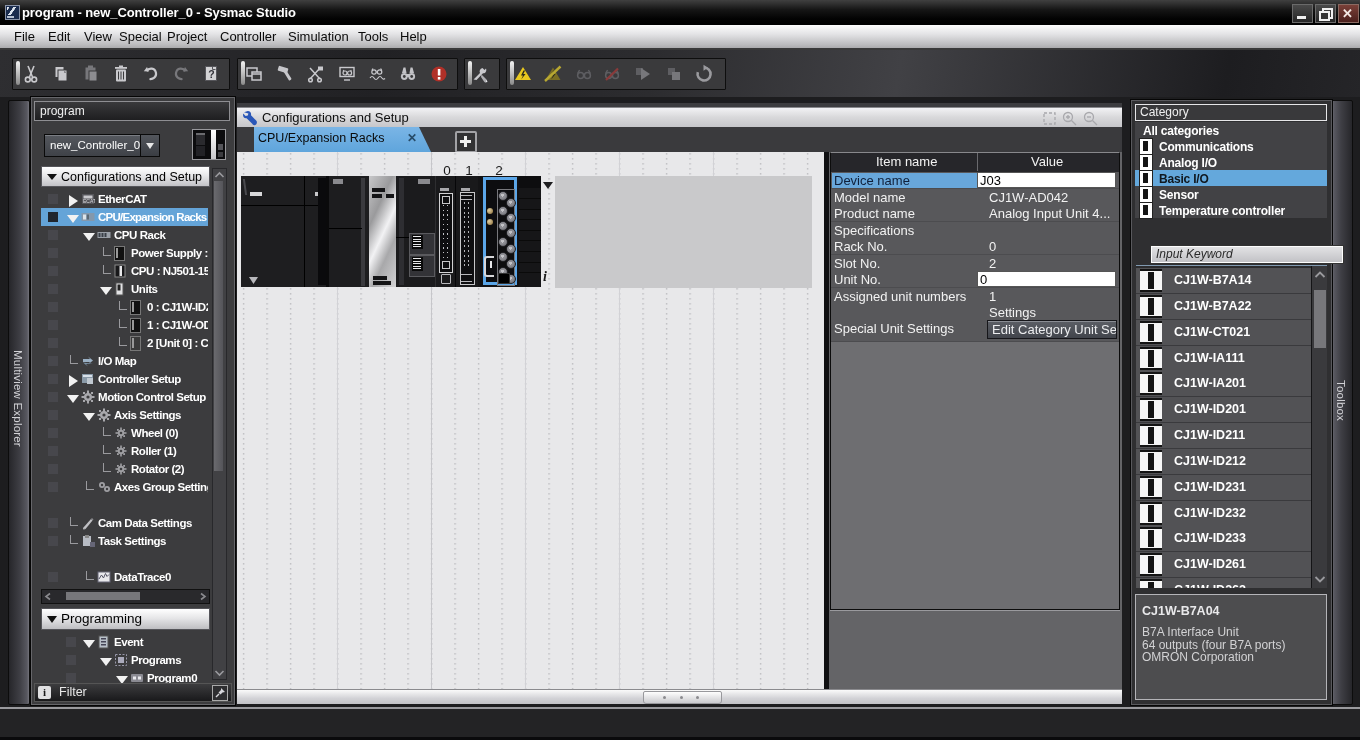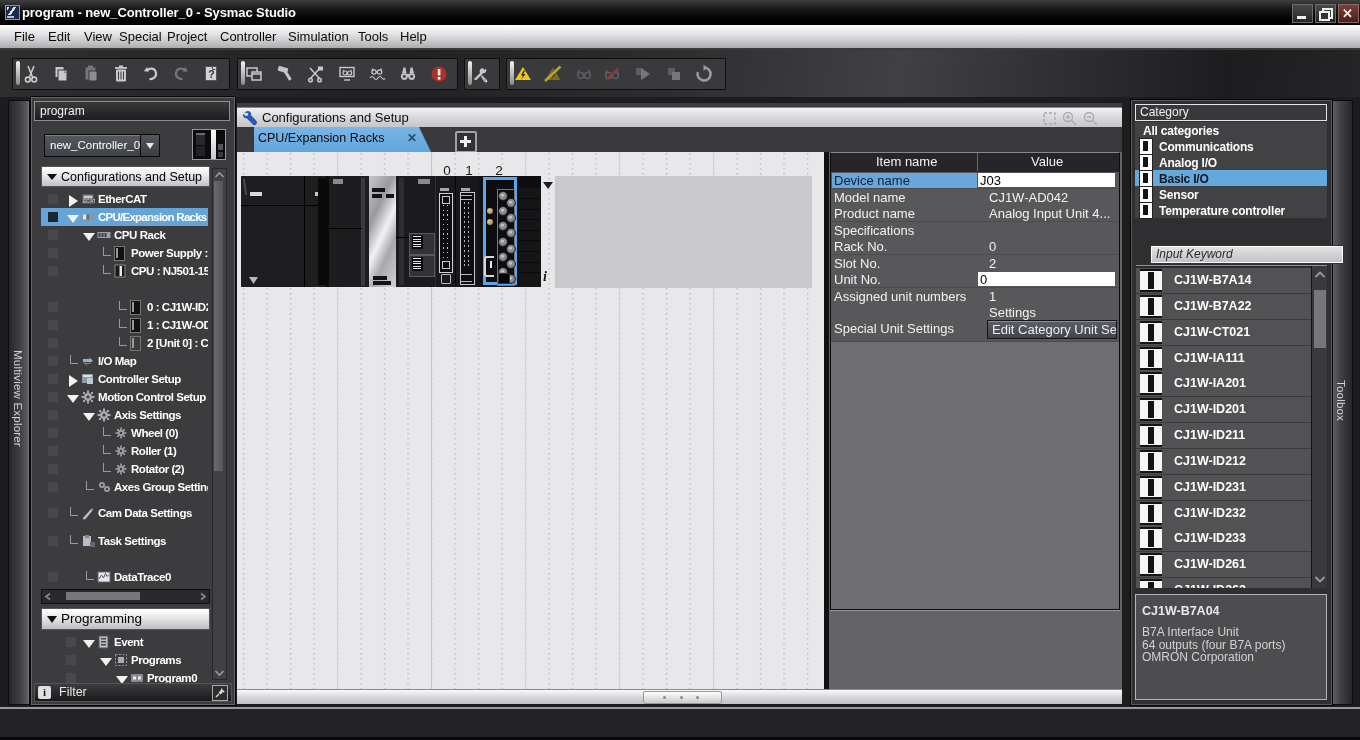--- a/index.html
+++ b/index.html
@@ -364,20 +364,29 @@
       </div>
 <div class="trow" style="top:75px">
         <span class="tsq"></span>
         <span class="tl" style="left:62px"></span>
         <span class="tico" style="left:73px"><svg width="14" height="14">
             <rect x="1" y="1" width="10" height="12" fill="#18181a" stroke="#888" stroke-width="1"></rect>
             <rect x="5.5" y="2" width="2.5" height="10" fill="#e8e8ea"></rect>
           </svg></span>
         <span class="tlab" style="left:90px">CPU : NJ501-1500</span>
       </div>
+<div class="trow" style="top:93px">
+        <span class="tsq"></span>
+        <span class="texp open" style="left:59px"></span>
+        <span class="tico" style="left:73px"><svg width="14" height="14">
+            <rect x="2" y="1" width="7" height="12" fill="#e2e2e4" stroke="#555"></rect>
+            <rect x="3.5" y="2.5" width="3" height="6" fill="#222"></rect>
+          </svg></span>
+        <span class="tlab" style="left:90px">Units</span>
+      </div>
 <div class="trow" style="top:111px">
         <span class="tsq"></span>
         <span class="tl" style="left:78px"></span>
         <span class="mico" style="left:89px"></span>
         <span class="tlab" style="left:106px">0 : CJ1W-ID211 (In</span>
       </div>
 <div class="trow" style="top:129px">
         <span class="tsq"></span>
         <span class="tl" style="left:78px"></span>
         <span class="mico" style="left:89px"></span>
@@ -499,21 +508,21 @@
         <span class="tico" style="left:56px"><svg width="14" height="14">
             <g fill="#a0a0a4">
               <circle cx="5" cy="5" r="3"></circle>
               <circle cx="10" cy="9" r="3"></circle>
             </g>
             <circle cx="5" cy="5" r="1.2" fill="#3c3c3e"></circle>
             <circle cx="10" cy="9" r="1.2" fill="#3c3c3e"></circle>
           </svg></span>
         <span class="tlab" style="left:73px">Axes Group Settings</span>
       </div>
-<div class="trow" style="top:317px">
+<div class="trow" style="top:327px">
         <span class="tsq"></span>
         <span class="tl" style="left:29px"></span>
         <span class="tico" style="left:40px"><svg width="14" height="14">
             <path d="M2 12 L10 3 l1.5 1.5 L4.5 13 Z" fill="#c0c0c4"></path>
             <path d="M10 3 l1.5 1.5 l1-1 l-1.5-1.5z" fill="#8a8a8e"></path>
             <path d="M2 12 l2.5 1 l-2 0.5z" fill="#e8e8ea"></path>
           </svg></span>
         <span class="tlab" style="left:57px">Cam Data Settings</span>
       </div>
 <div class="trow" style="top:345px">

